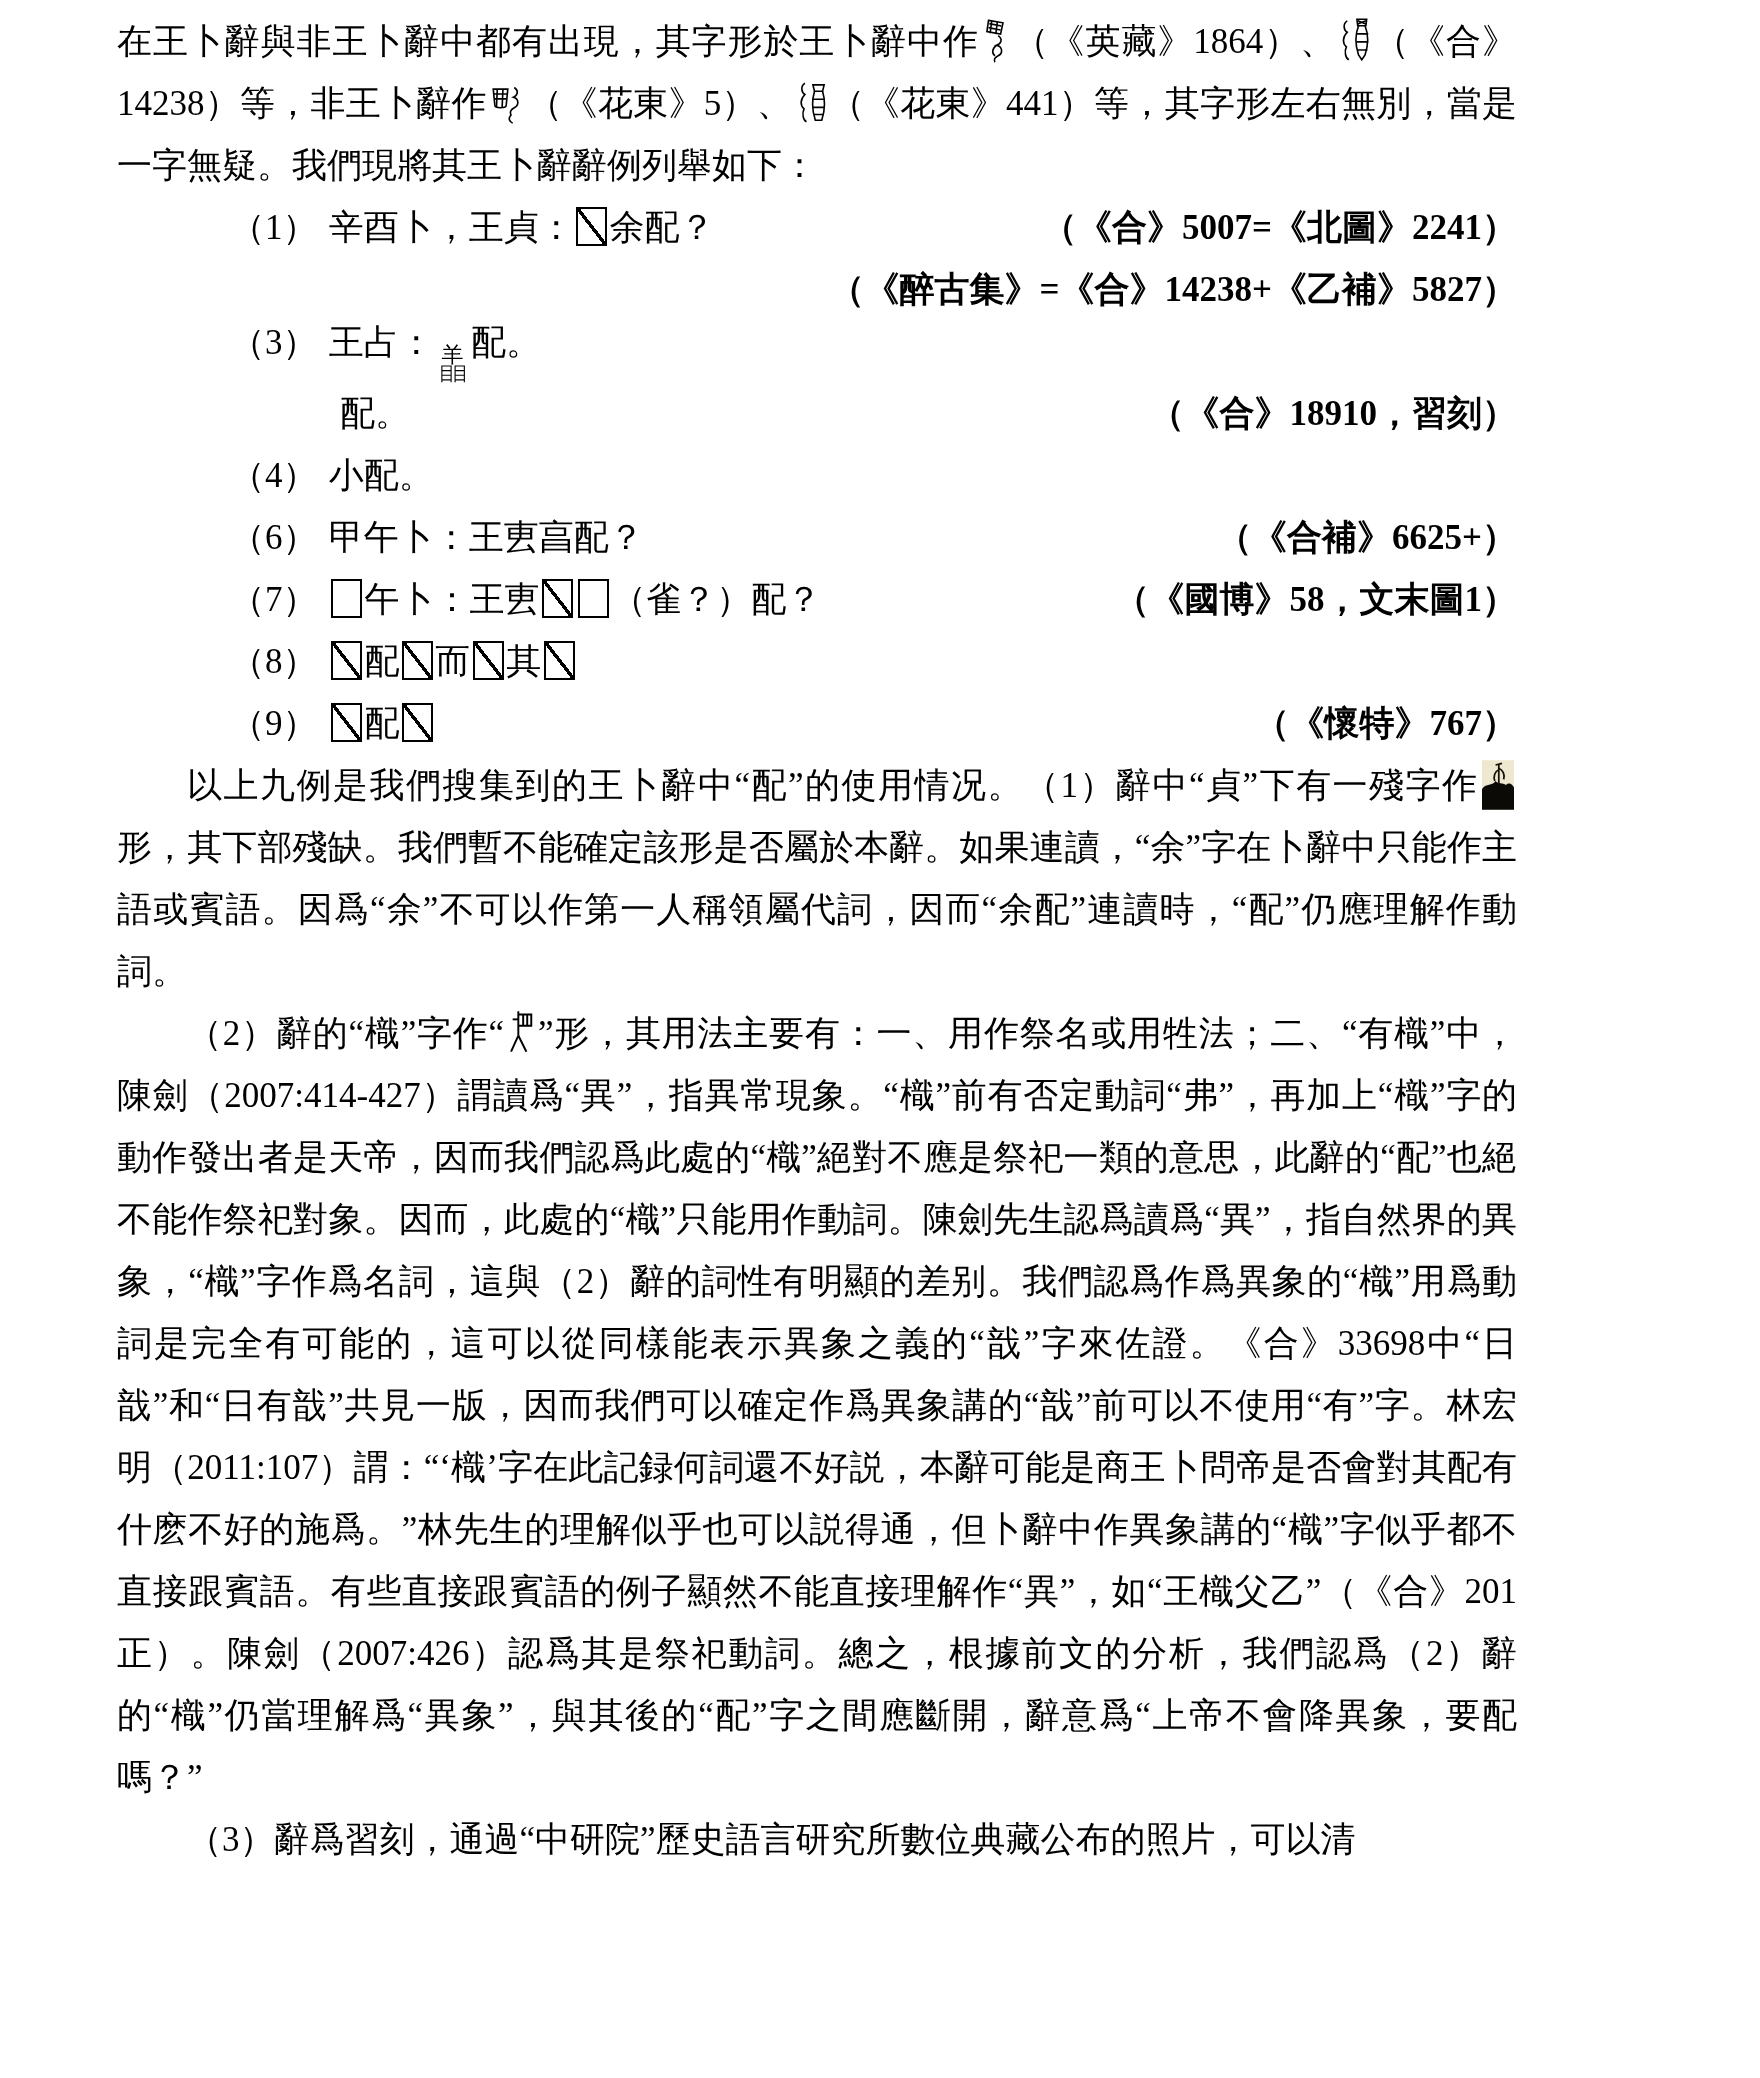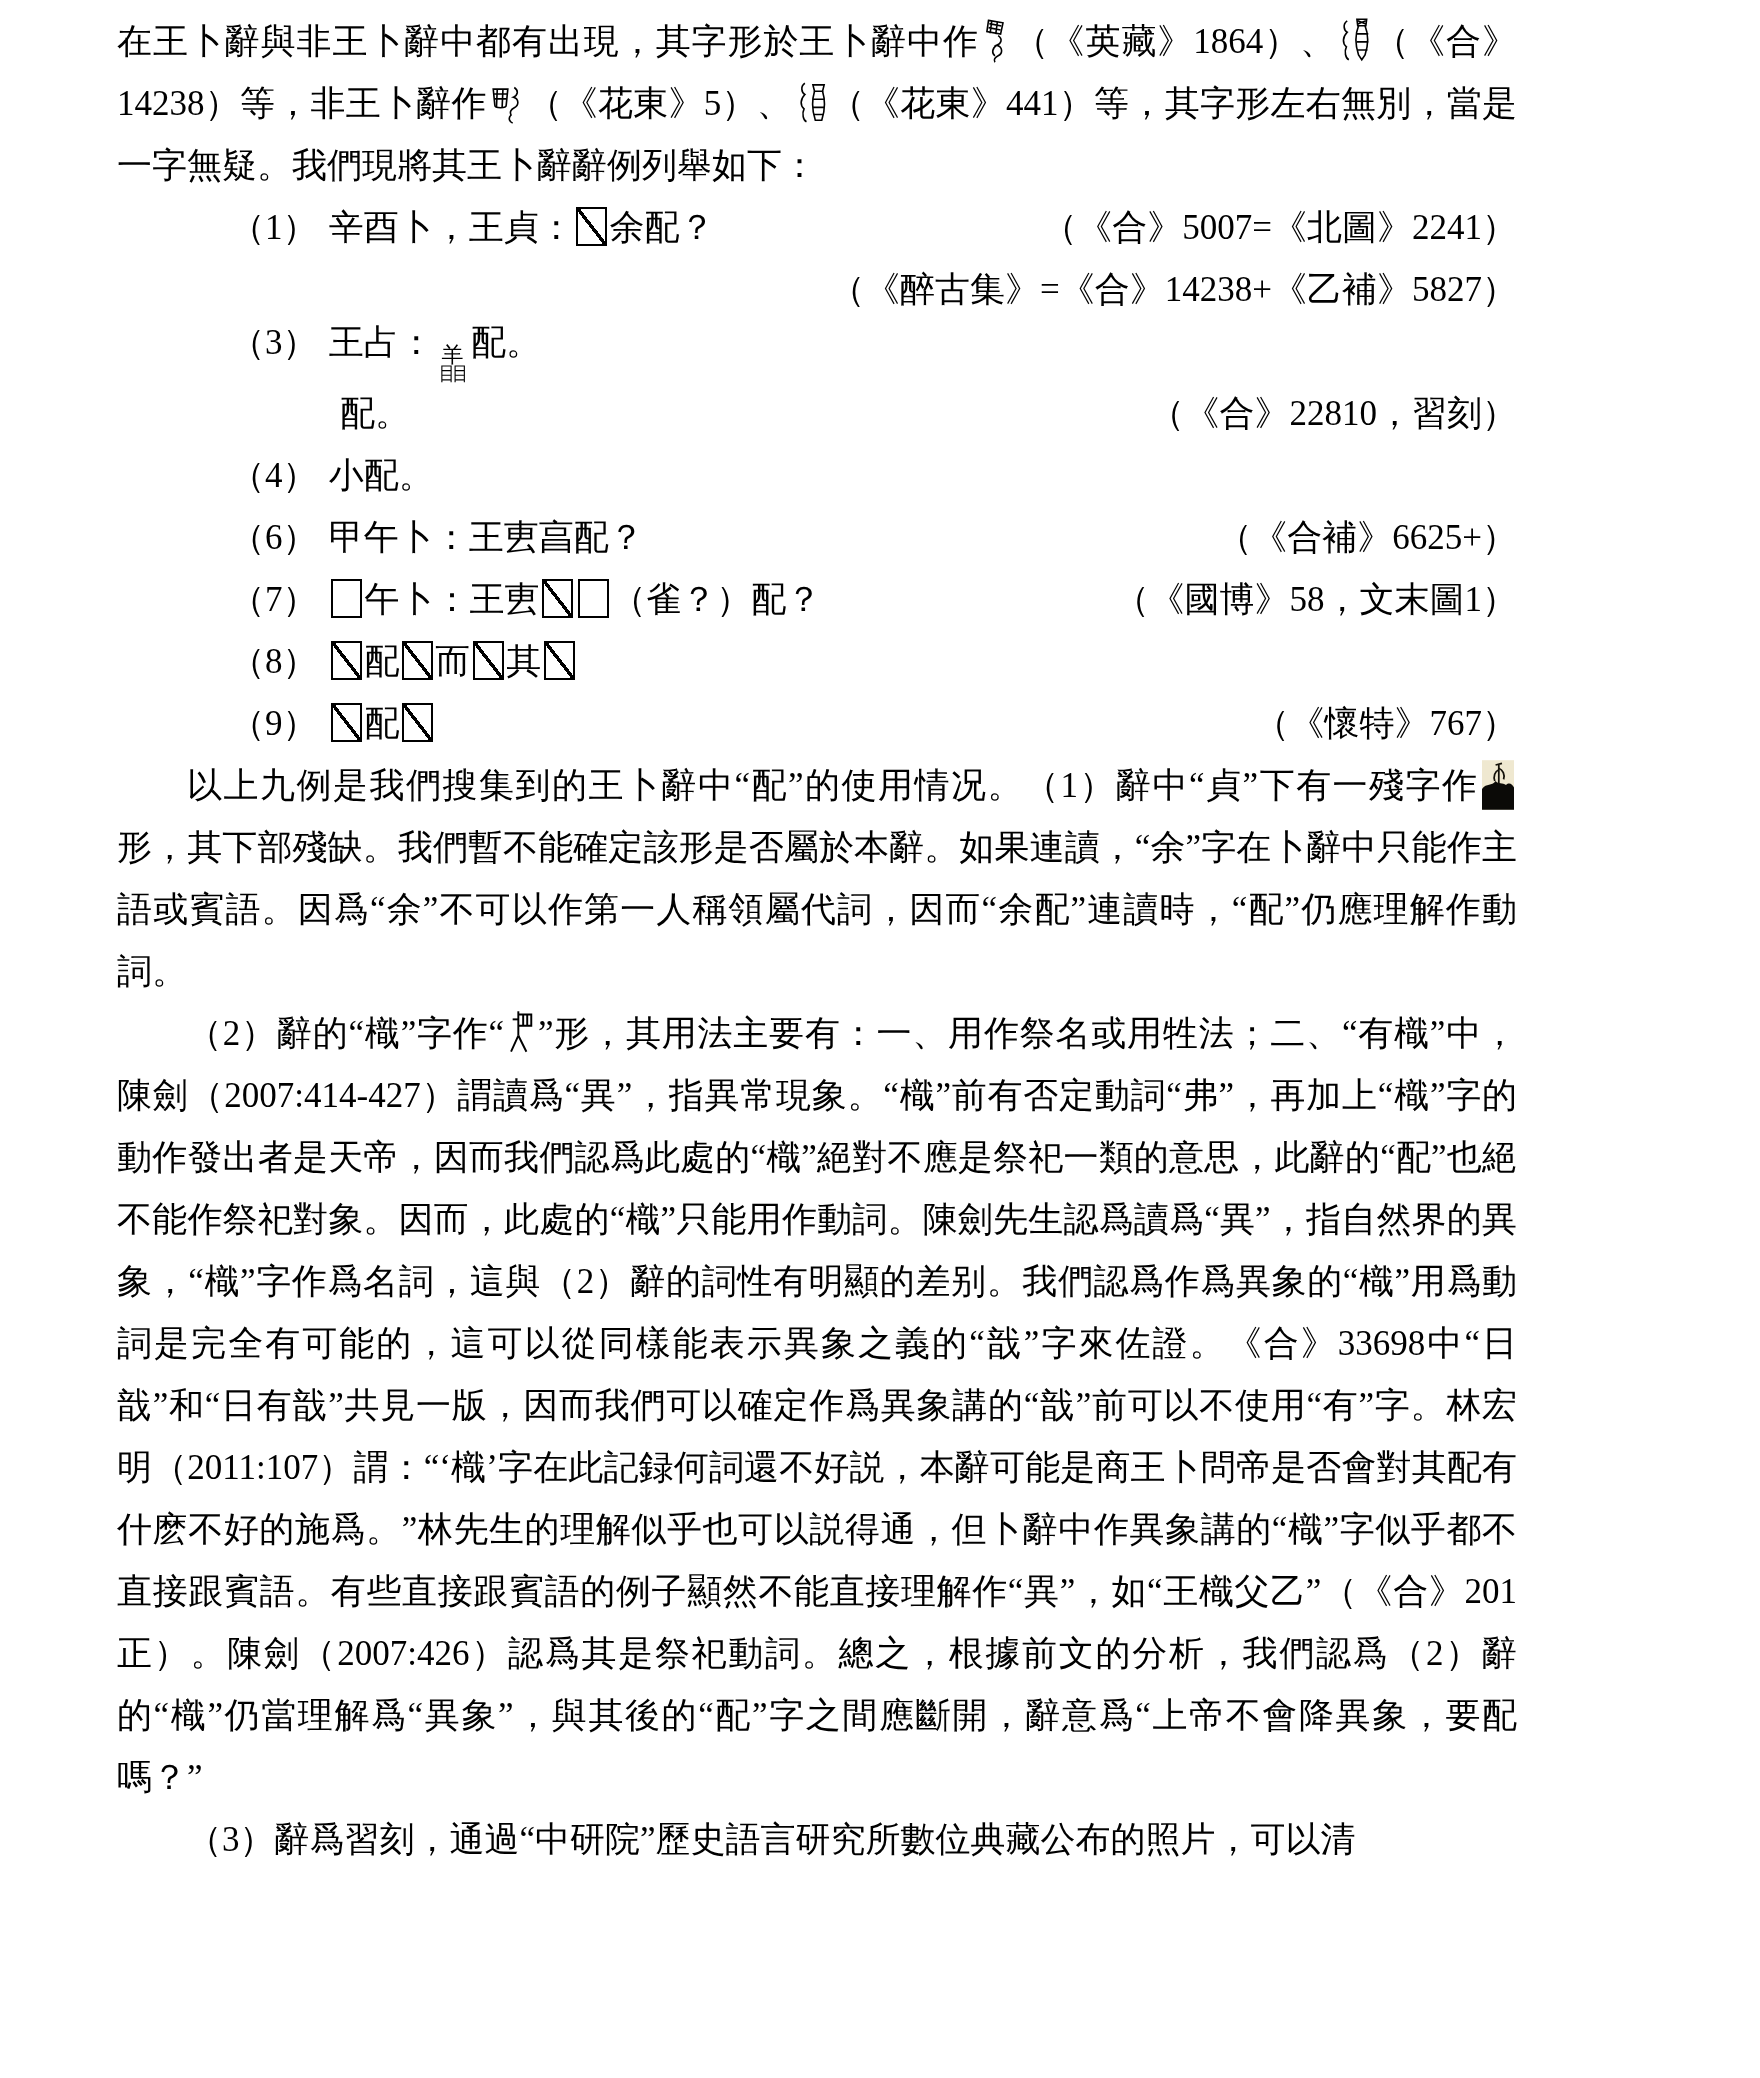--- a/index.html
+++ b/index.html
@@ -14,21 +14,21 @@
     font-family:"Liberation Serif","DejaVu Serif",serif;
     font-size:35px;line-height:62px;
     color:#000;
   }
   .para{text-align:justify;text-justify:inter-character;}
   .para.indent{text-indent:70px;}
   
   .examples{margin:0;}
   .ex{display:flex;justify-content:space-between;align-items:flex-end;padding-left:113px;height:62px;}
   .ex .lft{white-space:nowrap;}
-  .ex .cit{white-space:nowrap;}
+  .ex .cit{white-space:nowrap;font-weight:bold;}
   .ex .num{margin-right:11.3px;}
   .ex.cont{padding-left:223px;}
   .ex.citonly{justify-content:flex-end;}
   
   .bx{display:inline-block;width:31px;height:39px;border:2.4px solid #000;box-sizing:border-box;
       vertical-align:-6.5px;margin:0 2.4px;background:#fff;}
   .bx.slash{background:linear-gradient(to top right,#fff 46%,#000 46%,#000 54%,#fff 54%);}
   
   .og{display:inline-block;vertical-align:-9.7px;margin:0 3.2px;}
   .og svg{display:block;}
@@ -82,21 +82,21 @@
         <span class="cit">（《醉古集》=《合》14238+《乙補》5827）</span>
       </div>
       <div class="ex">
         <span class="lft"><span class="num">（3）</span><span class="txt">王占：</span><span class="stack">
             <span class="top">羊</span>
             <span class="bot">目目</span>
           </span><span class="txt">配。</span></span>
       </div>
       <div class="ex cont">
         <span class="lft"><span class="txt">配。</span></span>
-        <span class="cit">（《合》22810，習刻）</span>
+        <span class="cit">（《合》18910，習刻）</span>
       </div>
       <div class="ex">
         <span class="lft"><span class="num">（4）</span><span class="txt">小配。</span></span>
       </div>
       <div class="ex">
         <span class="lft"><span class="num">（6）</span><span class="txt">甲午卜：王叀亯配？</span></span>
         <span class="cit">（《合補》6625+）</span>
       </div>
       <div class="ex">
         <span class="lft"><span class="num">（7）</span><span class="bx"></span><span class="txt">午卜：王叀</span><span class="bx slash"></span><span class="bx"></span><span class="txt">（雀？）配？</span></span>

